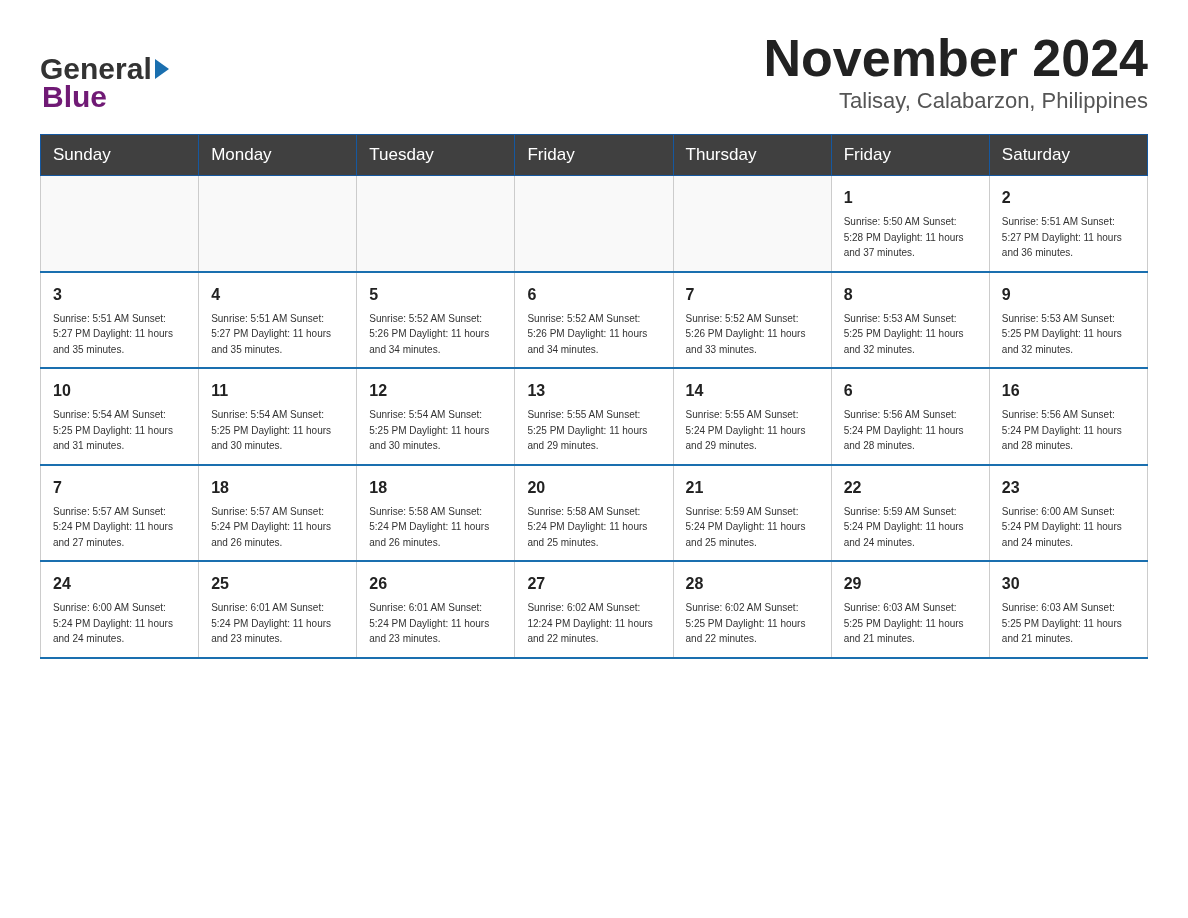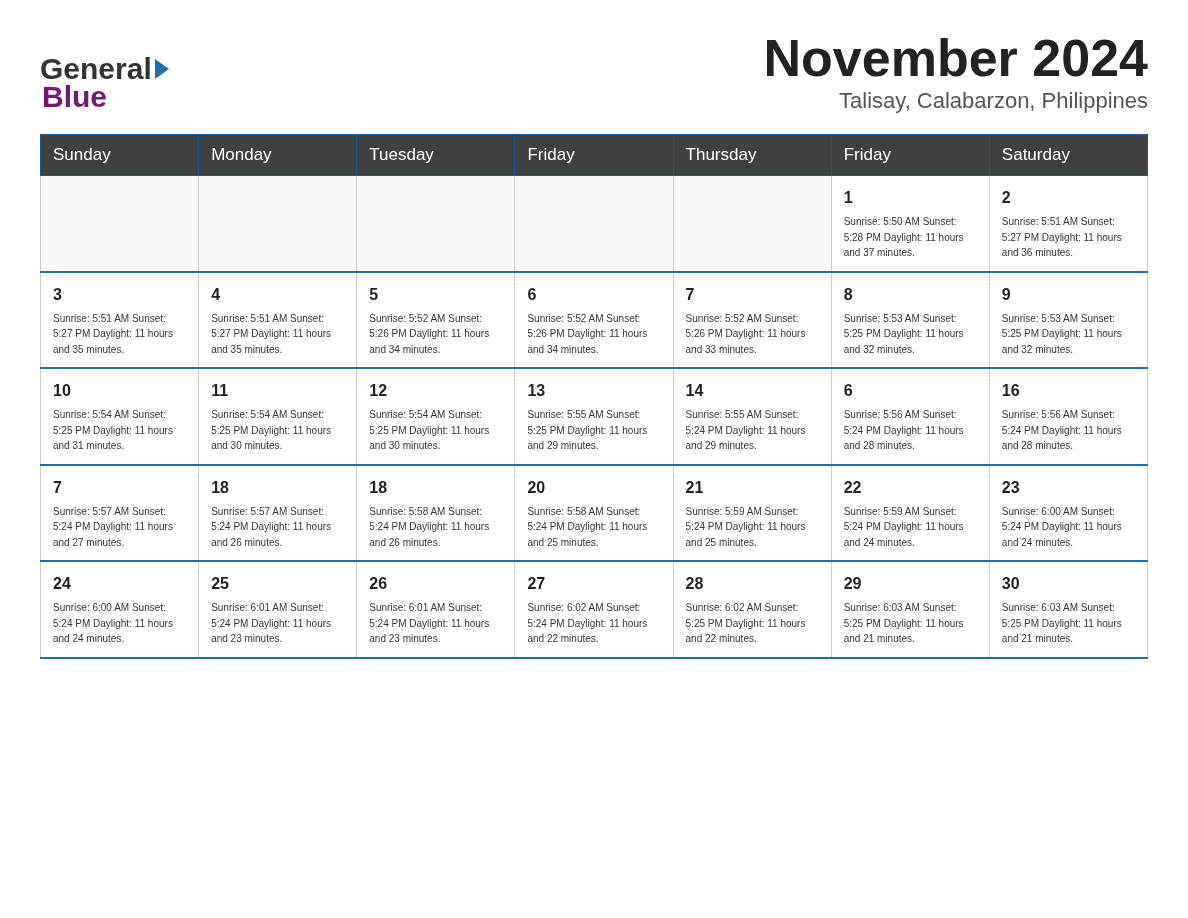--- a/index.html
+++ b/index.html
@@ -301,21 +301,21 @@
         </td>
         <td>
           <span class="day-number">26</span>
           <div class="day-info">Sunrise: 6:01 AM
 Sunset: 5:24 PM
 Daylight: 11 hours and 23 minutes.</div>
         </td>
         <td>
           <span class="day-number">27</span>
           <div class="day-info">Sunrise: 6:02 AM
-Sunset: 5:24 PM
+Sunset: 12:24 PM
 Daylight: 11 hours and 22 minutes.</div>
         </td>
         <td>
           <span class="day-number">28</span>
           <div class="day-info">Sunrise: 6:02 AM
 Sunset: 5:25 PM
 Daylight: 11 hours and 22 minutes.</div>
         </td>
         <td>
           <span class="day-number">29</span>

